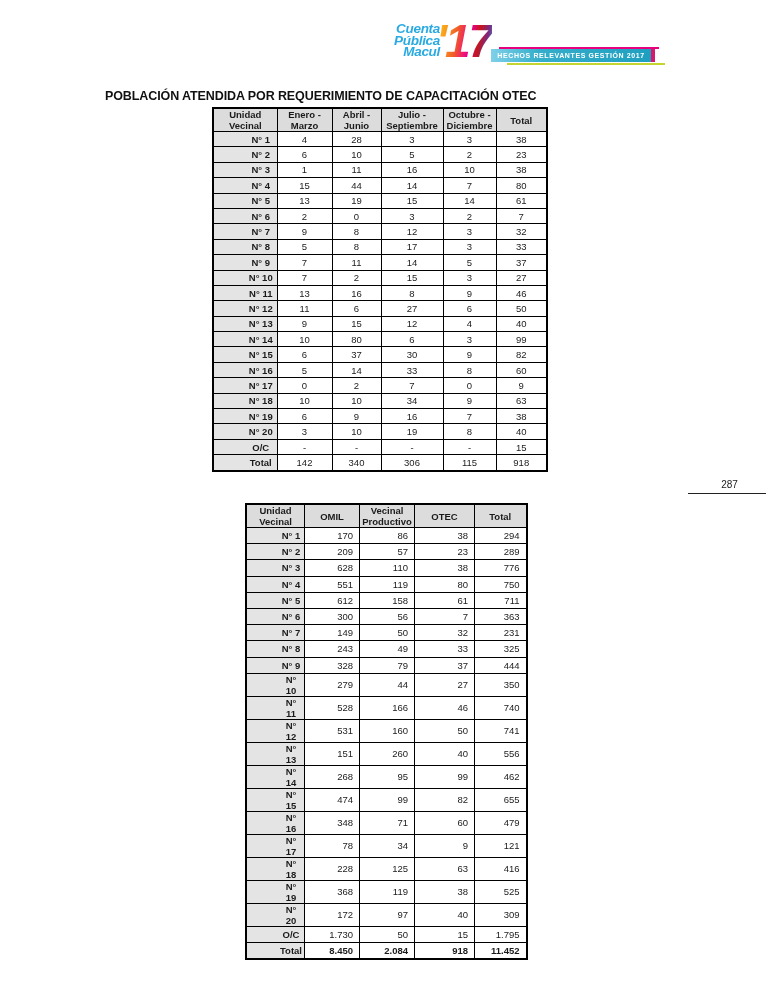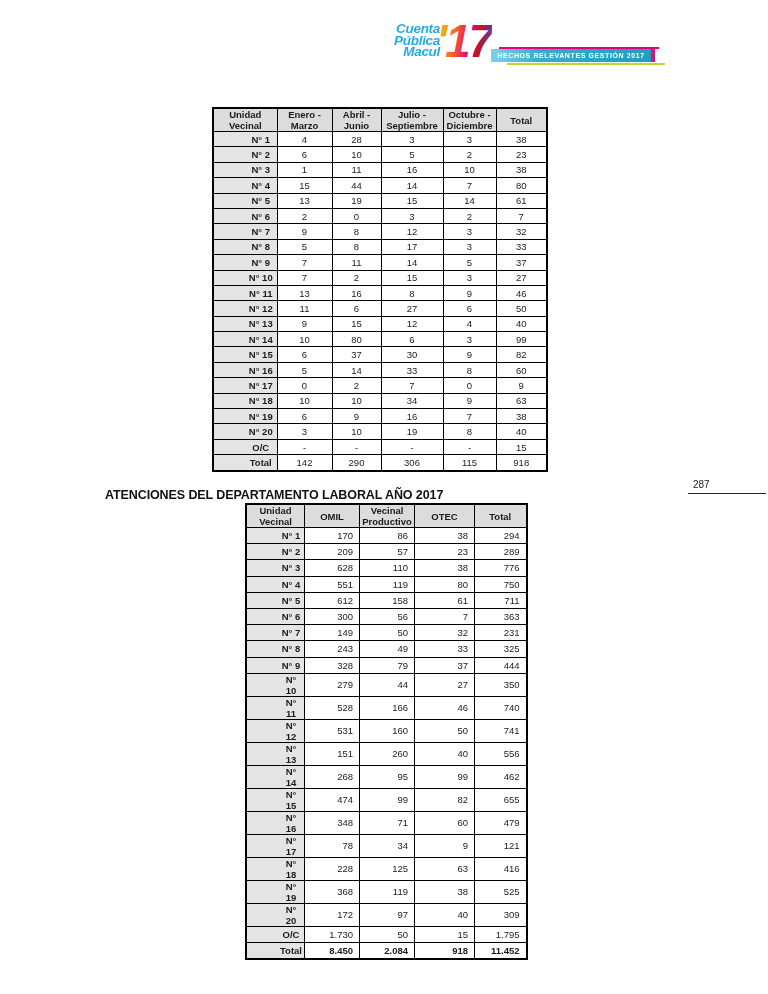--- a/index.html
+++ b/index.html
@@ -40,21 +40,21 @@
   .sec-title {
     position:absolute; font-size:12.5px; font-weight:bold; white-space:nowrap;
     letter-spacing:-0.1px; color:#111;
   }
   #title1 { left:105px; top:89px; }
   #title2 { left:105px; top:488px; }
 
   
   .pagenum {
     position:absolute; left:688px; top:479px; width:73px;
-    font-size:10px; padding:0 0 3px 5px; border-bottom:1.6px solid #222;
+    font-size:10px; padding:0 0 3px 5px; border-bottom:1.6px solid #222;text-align:center;
   }
 
   
   table { border-collapse:collapse; position:absolute; table-layout:fixed; border:2px solid #000; }
   th, td { border:1px solid #000; overflow:hidden; }
   th {
     background:#DCDCDC; font-weight:bold; font-size:9.5px; line-height:11px;
     text-align:center; vertical-align:middle; padding:0 1px;margin-top:24px;
   }
   td { font-size:9.5px; vertical-align:middle; padding:0 2px; }
@@ -74,20 +74,21 @@
 <div class="page">
 
   <div class="logo-text">
     <div>Cuenta</div>
     <div>Pública</div>
     <div>Macul</div>
   </div>
   <div class="logo-year">'17</div>
   <div class="banner">HECHOS RELEVANTES GESTIÓN 2017</div>
 
+  <div class="sec-title" id="title1">POBLACIÓN ATENDIDA POR REQUERIMIENTO DE CAPACITACIÓN OTEC</div>
   <table id="t1">
     <colgroup>
       <col style="width:64px">
         <col style="width:55px">
         <col style="width:49px">
       <col style="width:62px">
         <col style="width:53px">
         <col style="width:51px">
     </colgroup>
     <thead>
@@ -265,31 +266,30 @@
           <td class="rowlabel">O/C</td>
           <td class="num">-</td>
           <td class="num">-</td>
           <td class="num">-</td>
           <td class="num">-</td>
           <td class="num">15</td>
         </tr>
         <tr class="total-row">
           <td class="rowlabel">Total</td>
           <td class="num">142</td>
-          <td class="num">290</td>
+          <td class="num">340</td>
           <td class="num">306</td>
           <td class="num">115</td>
           <td class="num">918</td>
         </tr>
       </tbody>
   </table>
 
   <div class="pagenum">287</div>
 
-  <div class="sec-title" id="title2">ATENCIONES DEL DEPARTAMENTO LABORAL AÑO 2017</div>
   <table id="t2">
     <colgroup>
       <col style="width:54px">
         <col style="width:55px">
         <col style="width:55px">
       <col style="width:60px">
         <col style="width:52px">
     </colgroup>
     <thead>
       <tr>

